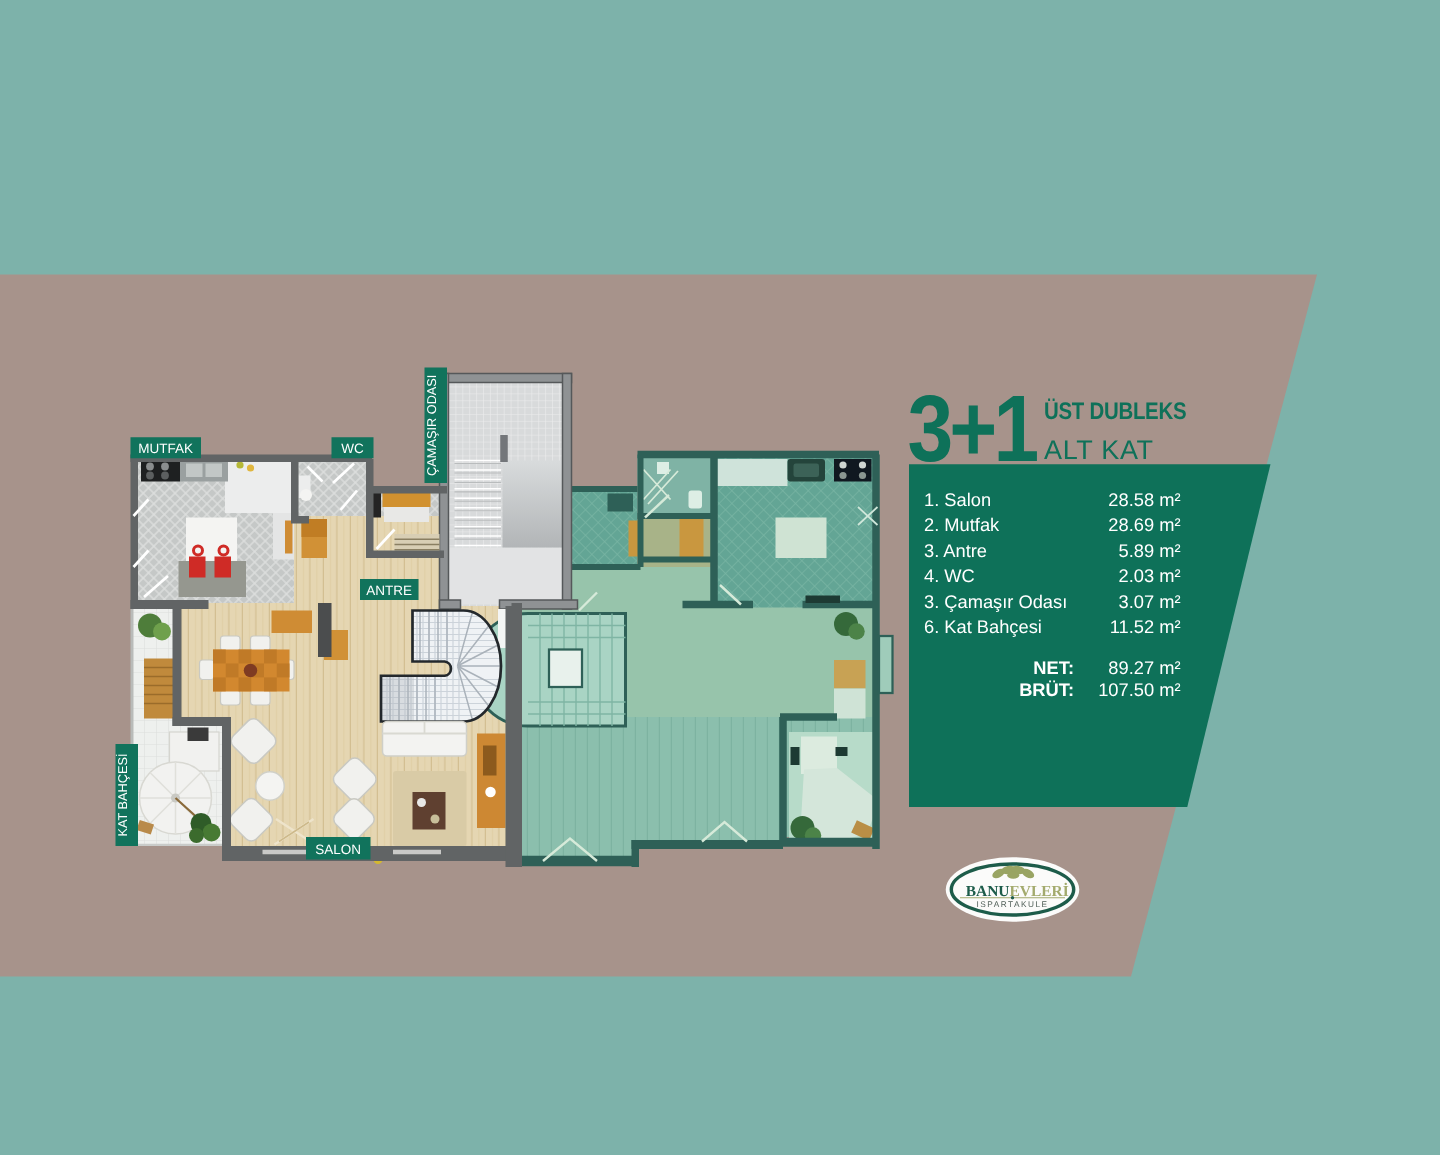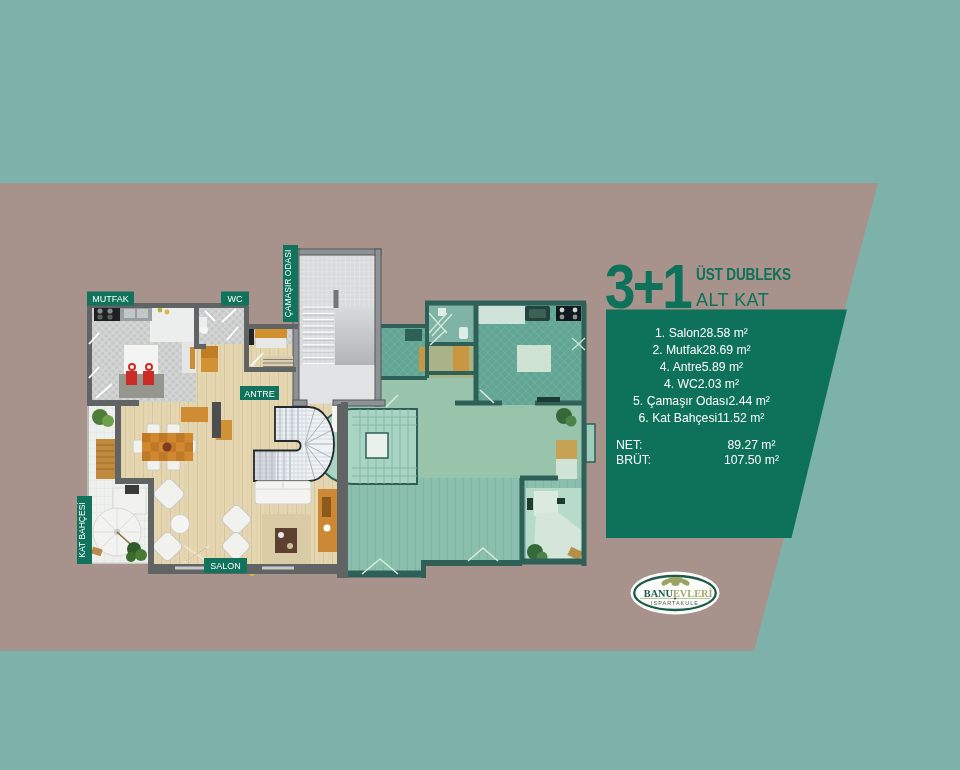--- a/index.html
+++ b/index.html
@@ -3,25 +3,25 @@
 <style>
 html,body{margin:0;padding:0;}
 body{width:960px;height:770px;overflow:hidden;background:#7db2aa;font-family:"Liberation Sans",sans-serif;}
 #stage{position:relative;width:960px;height:770px;}
 #stage>svg{position:absolute;left:0;top:0;}
 .t31{position:absolute;left:605px;top:250px;font-size:63px;font-weight:bold;color:#0e7159;letter-spacing:-3px;transform:scaleX(0.87);transform-origin:0 0;}
 .hd{position:absolute;left:696px;color:#0e7159;}
 .hd1{top:266px;font-size:16px;font-weight:bold;letter-spacing:-0.2px;transform:scaleX(0.85);transform-origin:0 0;}
 .hd2{top:290px;font-size:18px;letter-spacing:0.45px;}
 .list{position:absolute;left:616px;top:325px;width:171px;color:#fff;font-size:12.2px;}
-.list .row{display:flex;justify-content:center;height:17px;line-height:17px;}
+.list .row{display:flex;justify-content:space-between;height:17px;line-height:17px;}
 .nets{position:absolute;left:616px;top:438px;width:171px;color:#fff;font-size:12.2px;}
 .nets .row{display:flex;height:14.5px;line-height:14.5px;}
-.nets .lab{width:100px;}
-.nets .val{flex:1;text-align:center;}
+.nets .lab{width:100px;text-align:right;font-weight:bold;}
+.nets .val{flex:1;text-align:right;}
 </style></head>
 <body>
 <div id="stage">
 <svg width="960" height="770" viewBox="0 0 960 770">
   <defs>
     <pattern id="gtile" width="5" height="5" patternUnits="userSpaceOnUse" patternTransform="rotate(45)">
       <rect width="5" height="5" fill="#c5c8c7"></rect>
       <path d="M0,0H5M0,5H5M0,0V5M5,0V5" stroke="#dcdedd" stroke-width="1"></path>
     </pattern>
     <pattern id="grid" width="4.6" height="4.6" patternUnits="userSpaceOnUse">
@@ -355,30 +355,30 @@
 <div class="list">
   <div class="row">
         <span>1. Salon</span>
         <span>28.58 m²</span>
       </div>
   <div class="row">
         <span>2. Mutfak</span>
         <span>28.69 m²</span>
       </div>
   <div class="row">
-        <span>4. Antre</span>
+        <span>3. Antre</span>
         <span>5.89 m²</span>
       </div>
   <div class="row">
         <span>4. WC</span>
         <span>2.03 m²</span>
       </div>
   <div class="row">
-        <span>5. Çamaşır Odası</span>
-        <span>2.44 m²</span>
+        <span>3. Çamaşır Odası</span>
+        <span>3.07 m²</span>
       </div>
   <div class="row">
         <span>6. Kat Bahçesi</span>
         <span>11.52 m²</span>
       </div>
 </div>
 <div class="nets">
   <div class="row">
         <span class="lab">NET:</span>
         <span class="val">89.27 m²</span>

